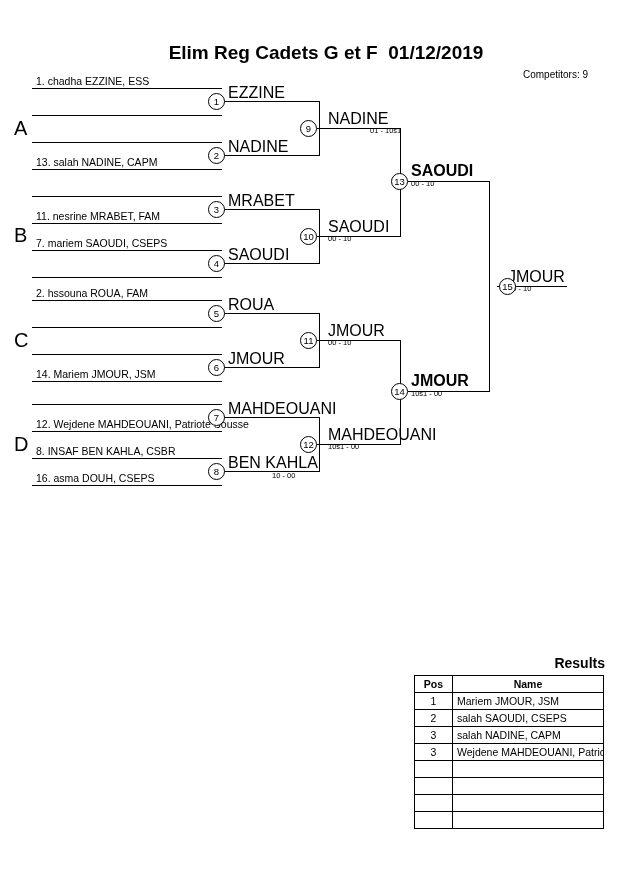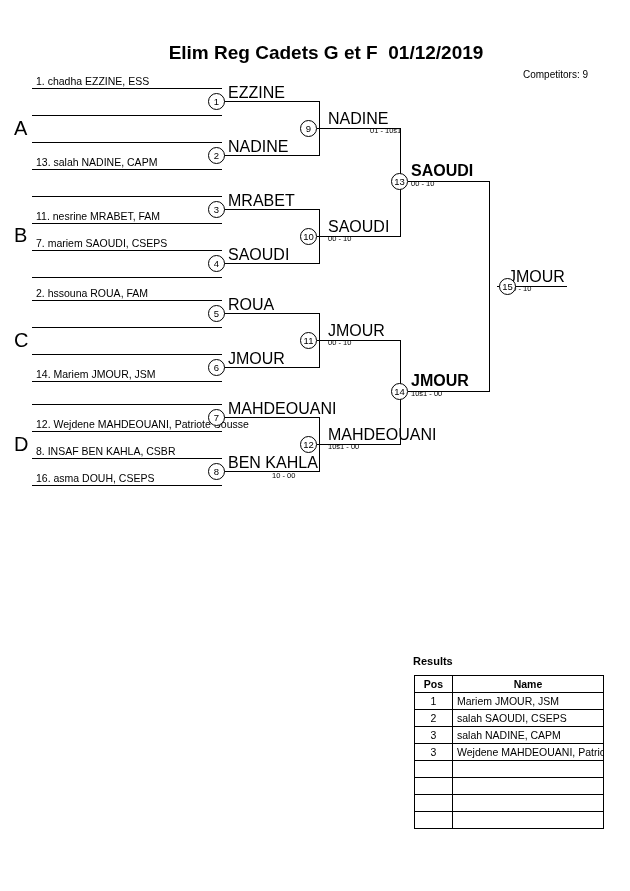--- a/index.html
+++ b/index.html
@@ -89,22 +89,22 @@
     font-size: 20px;
     line-height: 20px;
     font-weight: normal;
   }
 
   
   .results-title {
     position: absolute;
     left: 413px; top: 655px;
     width: 192px;
-    text-align: left;
-    font-size: 11px;
+    text-align: right;
+    font-size: 14px;
     font-weight: bold;
   }
   .results-table {
     position: absolute;
     left: 414px; top: 675px;
     width: 190px;
     border-collapse: collapse;
     border: 1.6px solid #000;
     table-layout: fixed;
     background: #fff;

